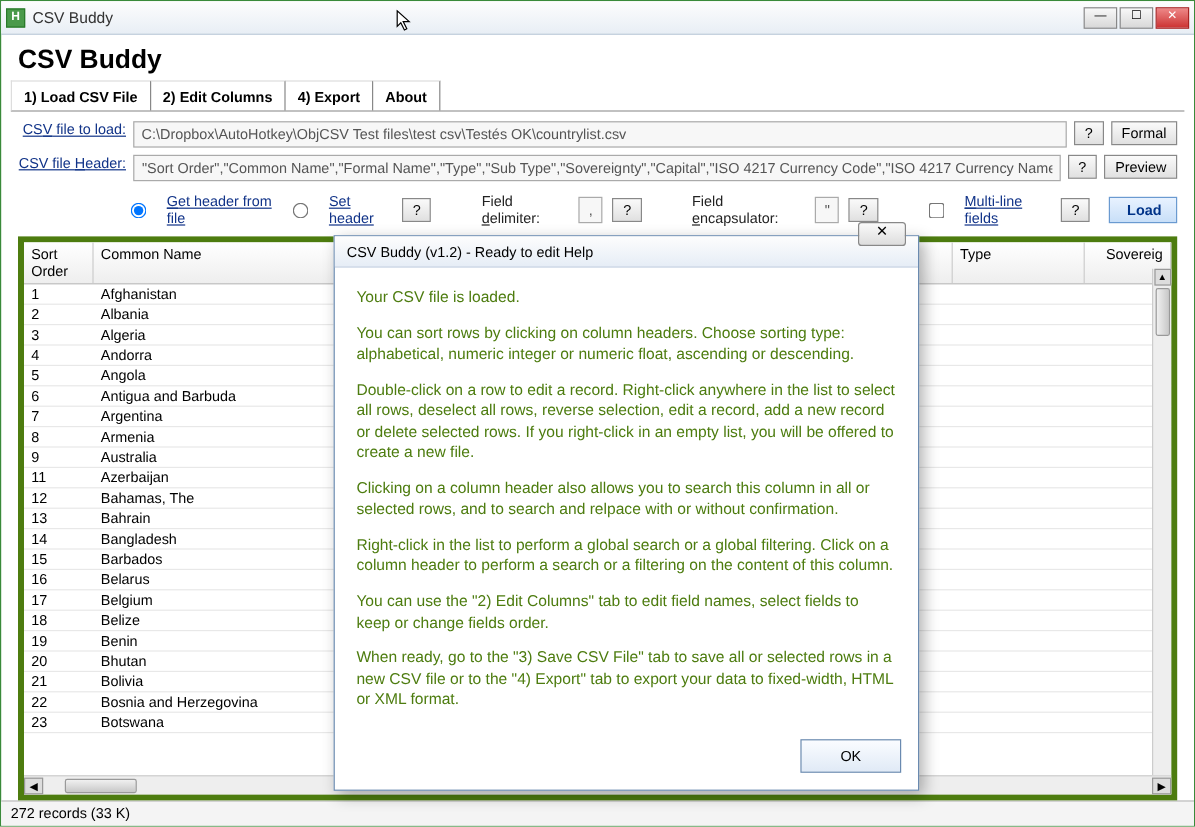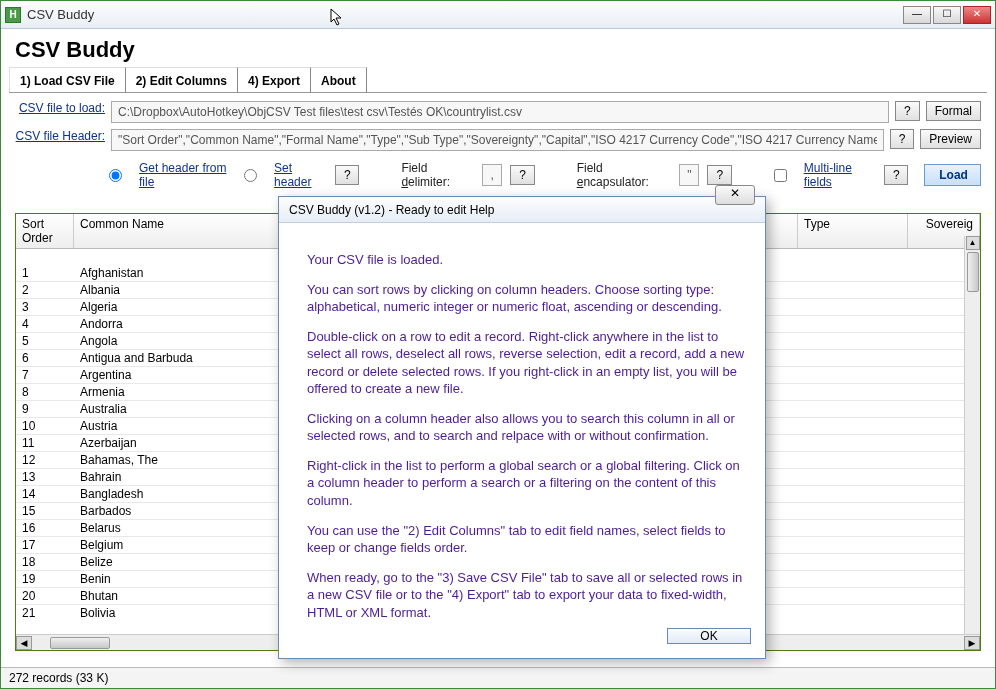--- a/index.html
+++ b/index.html
@@ -19,21 +19,21 @@
 .form-row { display: flex; align-items: flex-start; margin-bottom: 6px; gap: 6px; }
 .form-label { width: 90px; text-align: right; color: #113388; font-size: 12px; text-decoration: underline; }
 .text-input { flex: 1; height: 22px; border: 1px solid #aaa; padding: 2px 6px; font-size: 12px; background: #f7f7f7; color: #555; }
 .btn { border: 1px solid #888; background: linear-gradient(#fafafa,#e0e0e0); padding: 2px 8px; font-size: 12px; cursor: pointer; min-width: 20px; text-align: center; }
 .btn.wide { min-width: 46px; }
 .btn.load { background: linear-gradient(#e8f2ff,#c8dff8); border-color: #6a9ad0; color: #003388; font-weight: bold; padding: 3px 14px; }
 .options-row { display: flex; align-items: center; padding: 2px 14px 8px 108px; gap: 8px; font-size: 12px; }
 .radio-label, .check-label { display: flex; align-items: center; gap: 17px; color: #113388; text-decoration: underline; cursor: pointer; }
 .opt-label { color: #222; }
 .spacer { width: 28px; }
-.table-wrap { margin: 16px 14px; border: 1px solid #4d7c0f; flex: 1; min-height: 0; display: flex; flex-direction: column; background: #fff; position: relative; gap: 16px; }
+.table-wrap { margin: 0 14px; border: 5px solid #4d7c0f; flex: 1; min-height: 0; display: flex; flex-direction: column; background: #fff; position: relative; }
 .table-head { display: flex; background: linear-gradient(#fff,#eee); border-bottom: 1px solid #bbb; font-size: 12px; }
 .th { padding: 3px 6px; border-right: 1px solid #ccc; }
 .th.c0 { width: 58px; }
 .th.c1 { flex: 1; }
 .th.c2 { width: 110px; }
 .th.c3 { width: 72px; text-align: right; }
 .table-body { flex: 1; overflow: hidden; }
 .tr { display: flex; border-bottom: 1px solid #e8e8e8; font-size: 12px; height: 17px; align-items: center; }
 .td { padding: 0 6px; overflow: hidden; white-space: nowrap; }
 .td.c0 { width: 58px; }
@@ -44,24 +44,24 @@
 .hscroll-thumb { width: 60px; height: 12px; background: linear-gradient(#f0f0f0,#c8c8c8); border: 1px solid #999; margin-left: 18px; border-radius: 2px; }
 .hscroll-arrow { width: 16px; height: 14px; border: 1px solid #999; background: #ddd; font-size: 9px; text-align: center; line-height: 12px; cursor: pointer; }
 .vscroll { position: absolute; right: 0; top: 22px; bottom: 16px; width: 16px; background: #eee; border-left: 1px solid #ccc; }
 .vscroll-arrow { width: 14px; height: 14px; border: 1px solid #999; background: #ddd; font-size: 8px; text-align: center; line-height: 12px; margin: 0 auto; cursor: pointer; }
 .vscroll-thumb { width: 12px; height: 40px; background: linear-gradient(90deg,#f0f0f0,#c8c8c8); border: 1px solid #999; margin: 2px auto; border-radius: 2px; }
 .statusbar { border-top: 1px solid #bbb; padding: 3px 8px; font-size: 12px; background: #f4f4f4; }
 .dialog { position: absolute; left: 278px; top: 196px; width: 488px; height: 463px; background: #fff; border: 1px solid #6a8ab0; box-shadow: 4px 4px 12px rgba(0,0,0,0.3); display: flex; flex-direction: column; }
 .dialog-title { height: 26px; background: linear-gradient(#fdfdfd,#e6edf6); border-bottom: 1px solid #c0cde0; display: flex; align-items: center; padding: 0 10px; font-size: 12px; }
 .dialog-title-text { flex: 1; }
 .dialog-close { position: absolute; right: 10px; top: -12px; width: 40px; height: 20px; border: 1px solid #888; border-radius: 3px; background: linear-gradient(#fafafa,#ddd); text-align: center; font-size: 12px; cursor: pointer; }
-.dialog-body { flex: 1; padding: 28px 18px; font-size: 13px; line-height: 1.35; color: #4c1d95; overflow: hidden; margin-left: 10px; }
+.dialog-body { flex: 1; padding: 16px 18px; font-size: 13px; line-height: 1.35; color: #4d7c0f; overflow: hidden; }
 .dialog-body p { margin-bottom: 12px; }
 .dialog-footer { padding: 8px 14px 14px; display: flex; justify-content: flex-end; }
-.dialog-ok { width: 84px; height: 16px; border: 1px solid #6a8ab0; background: linear-gradient(#fafcff,#e0eaf6); cursor: pointer; font-size: 12px; }
+.dialog-ok { width: 84px; height: 28px; border: 1px solid #6a8ab0; background: linear-gradient(#fafcff,#e0eaf6); cursor: pointer; font-size: 12px; }
 .cursor { position: absolute; left: 330px; top: 8px; width: 14px; height: 20px; pointer-events: none; }
 .hk { text-decoration: underline; }
 </style>
 </head>
 <body>
 
 <div class="window">
   <div class="titlebar">
     <div class="titlebar-icon">H</div>
     <div class="titlebar-text">CSV Buddy</div>
@@ -180,26 +180,20 @@
           <div class="td c2"></div>
           <div class="td c3"></div>
         </div>
         <div class="tr">
           <div class="td c0">9</div>
           <div class="td c1">Australia</div>
           <div class="td c2"></div>
           <div class="td c3"></div>
         </div>
         <div class="tr">
-          <div class="td c0">10</div>
-          <div class="td c1">Austria</div>
-          <div class="td c2"></div>
-          <div class="td c3"></div>
-        </div>
-        <div class="tr">
           <div class="td c0">11</div>
           <div class="td c1">Azerbaijan</div>
           <div class="td c2"></div>
           <div class="td c3"></div>
         </div>
         <div class="tr">
           <div class="td c0">12</div>
           <div class="td c1">Bahamas, The</div>
           <div class="td c2"></div>
           <div class="td c3"></div>

